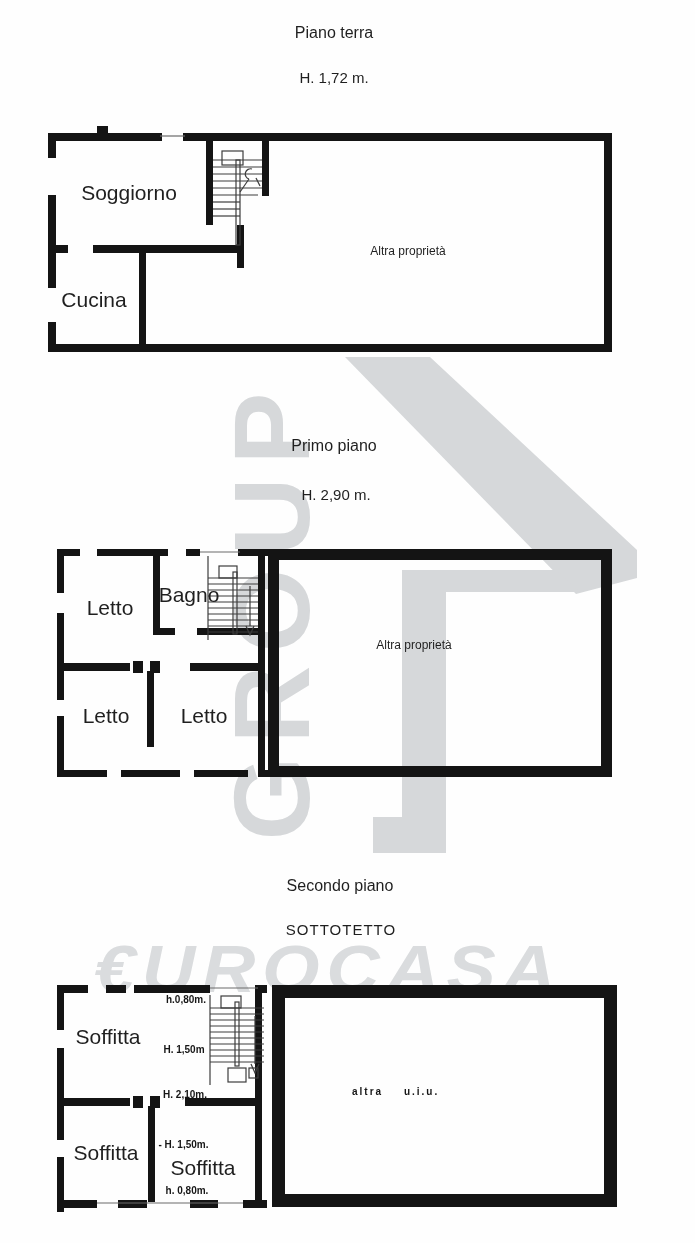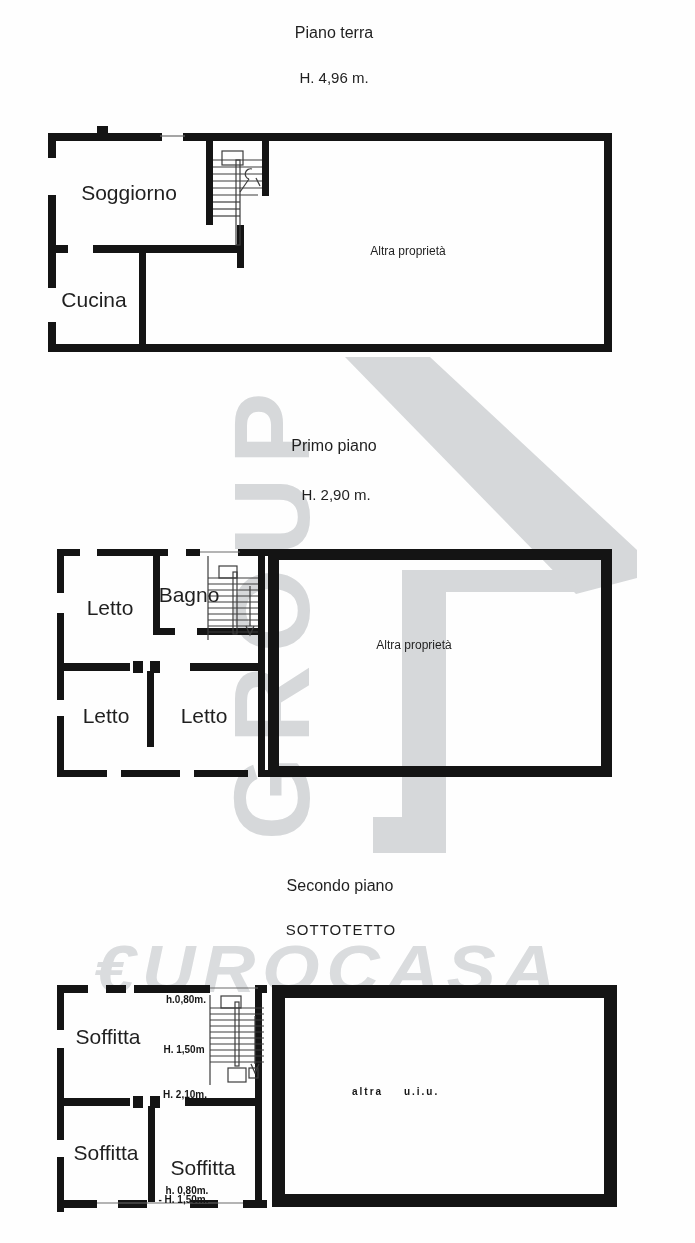--- a/index.html
+++ b/index.html
@@ -167,21 +167,21 @@
       <line x1="255" y1="1016" x2="255" y2="1064"></line>
       <path d="M251,1064 L255,1073 L259,1064"></path>
       <rect x="228" y="1068" width="18" height="14"></rect>
       <rect x="249" y="1068" width="9" height="10"></rect>
     </g>
   </svg>
 
   <div class="layer" style="z-index:3;">
 
     <div class="lbl ctr title" style="left:334px;top:24px;">Piano terra</div>
-    <div class="lbl ctr hnote" style="left:334px;top:69px;">H. 4,96 m.</div>
+    <div class="lbl ctr hnote" style="left:334px;top:69px;">H. 1,72 m.</div>
     <div class="lbl ctr room" style="left:129px;top:181px;">Soggiorno</div>
     <div class="lbl ctr room" style="left:94px;top:288px;">Cucina</div>
     <div class="lbl ctr room-big" style="left:408px;top:244px;">Altra proprietà</div>
 
     <div class="lbl ctr title" style="left:334px;top:437px;">Primo piano</div>
     <div class="lbl ctr hnote" style="left:336px;top:486px;">H. 2,90 m.</div>
     <div class="lbl ctr room" style="left:110px;top:596px;">Letto</div>
     <div class="lbl ctr room" style="left:189px;top:583px;">Bagno</div>
     <div class="lbl ctr room" style="left:106px;top:704px;">Letto</div>
     <div class="lbl ctr room" style="left:204px;top:704px;">Letto</div>
@@ -189,17 +189,17 @@
 
     <div class="lbl ctr title" style="left:340px;top:877px;">Secondo piano</div>
     <div class="lbl ctr hnote caps" style="left:341px;top:921px;">SOTTOTETTO</div>
     <div class="lbl ctr room" style="left:108px;top:1025px;">Soffitta</div>
     <div class="lbl ctr room" style="left:106px;top:1141px;">Soffitta</div>
     <div class="lbl ctr room" style="left:203px;top:1156px;">Soffitta</div>
     <div class="lbl uiu" style="left:352px;top:1086px;">altra u.i.u.</div>
     <div class="lbl ctr hsmall" style="left:186px;top:994px;">h.0,80m.</div>
     <div class="lbl ctr hsmall" style="left:184px;top:1044px;">H. 1,50m</div>
     <div class="lbl ctr hsmall" style="left:185px;top:1089px;text-align:center;">H. 2,10m.</div>
-    <div class="lbl ctr hsmall" style="left:180px;top:1194px;padding-left:7px;">- H. 1,50m.</div>
+    <div class="lbl ctr hsmall" style="left:180px;top:1139px;padding-left:7px;">- H. 1,50m.</div>
     <div class="lbl ctr hsmall" style="left:187px;top:1185px;">h. 0,80m.</div>
   </div>
 
 </div>
 
 </body></html>

